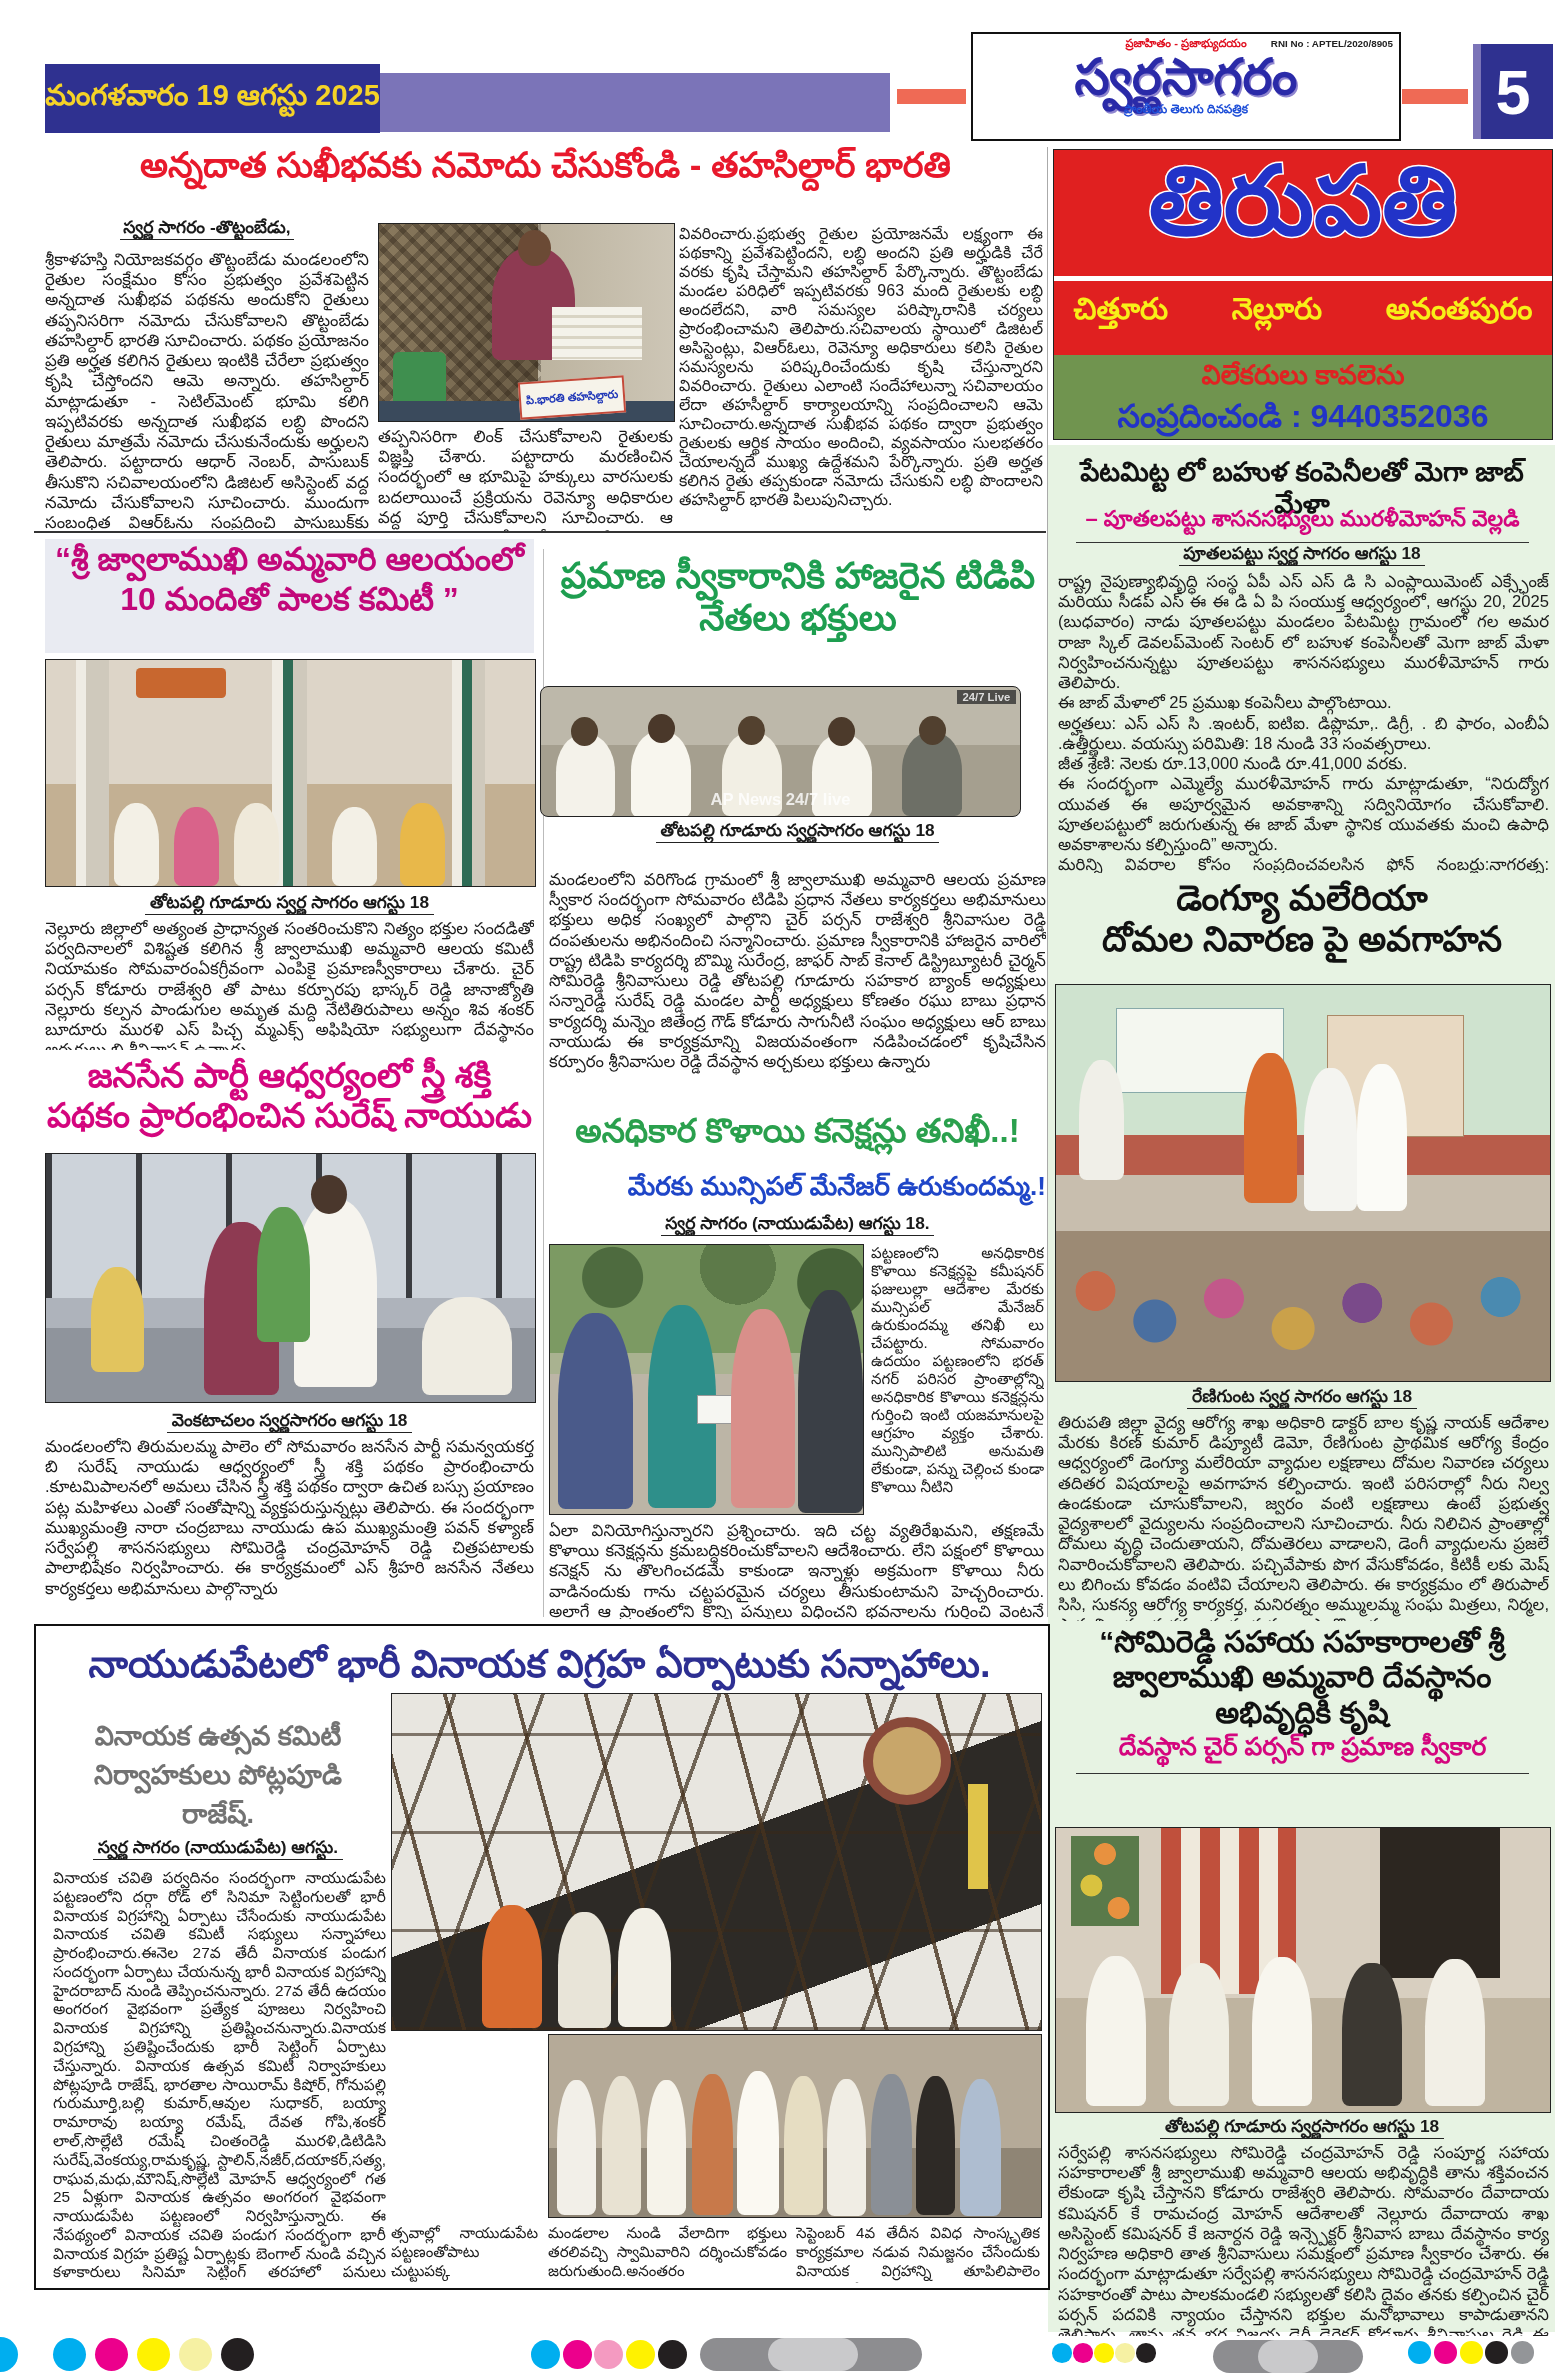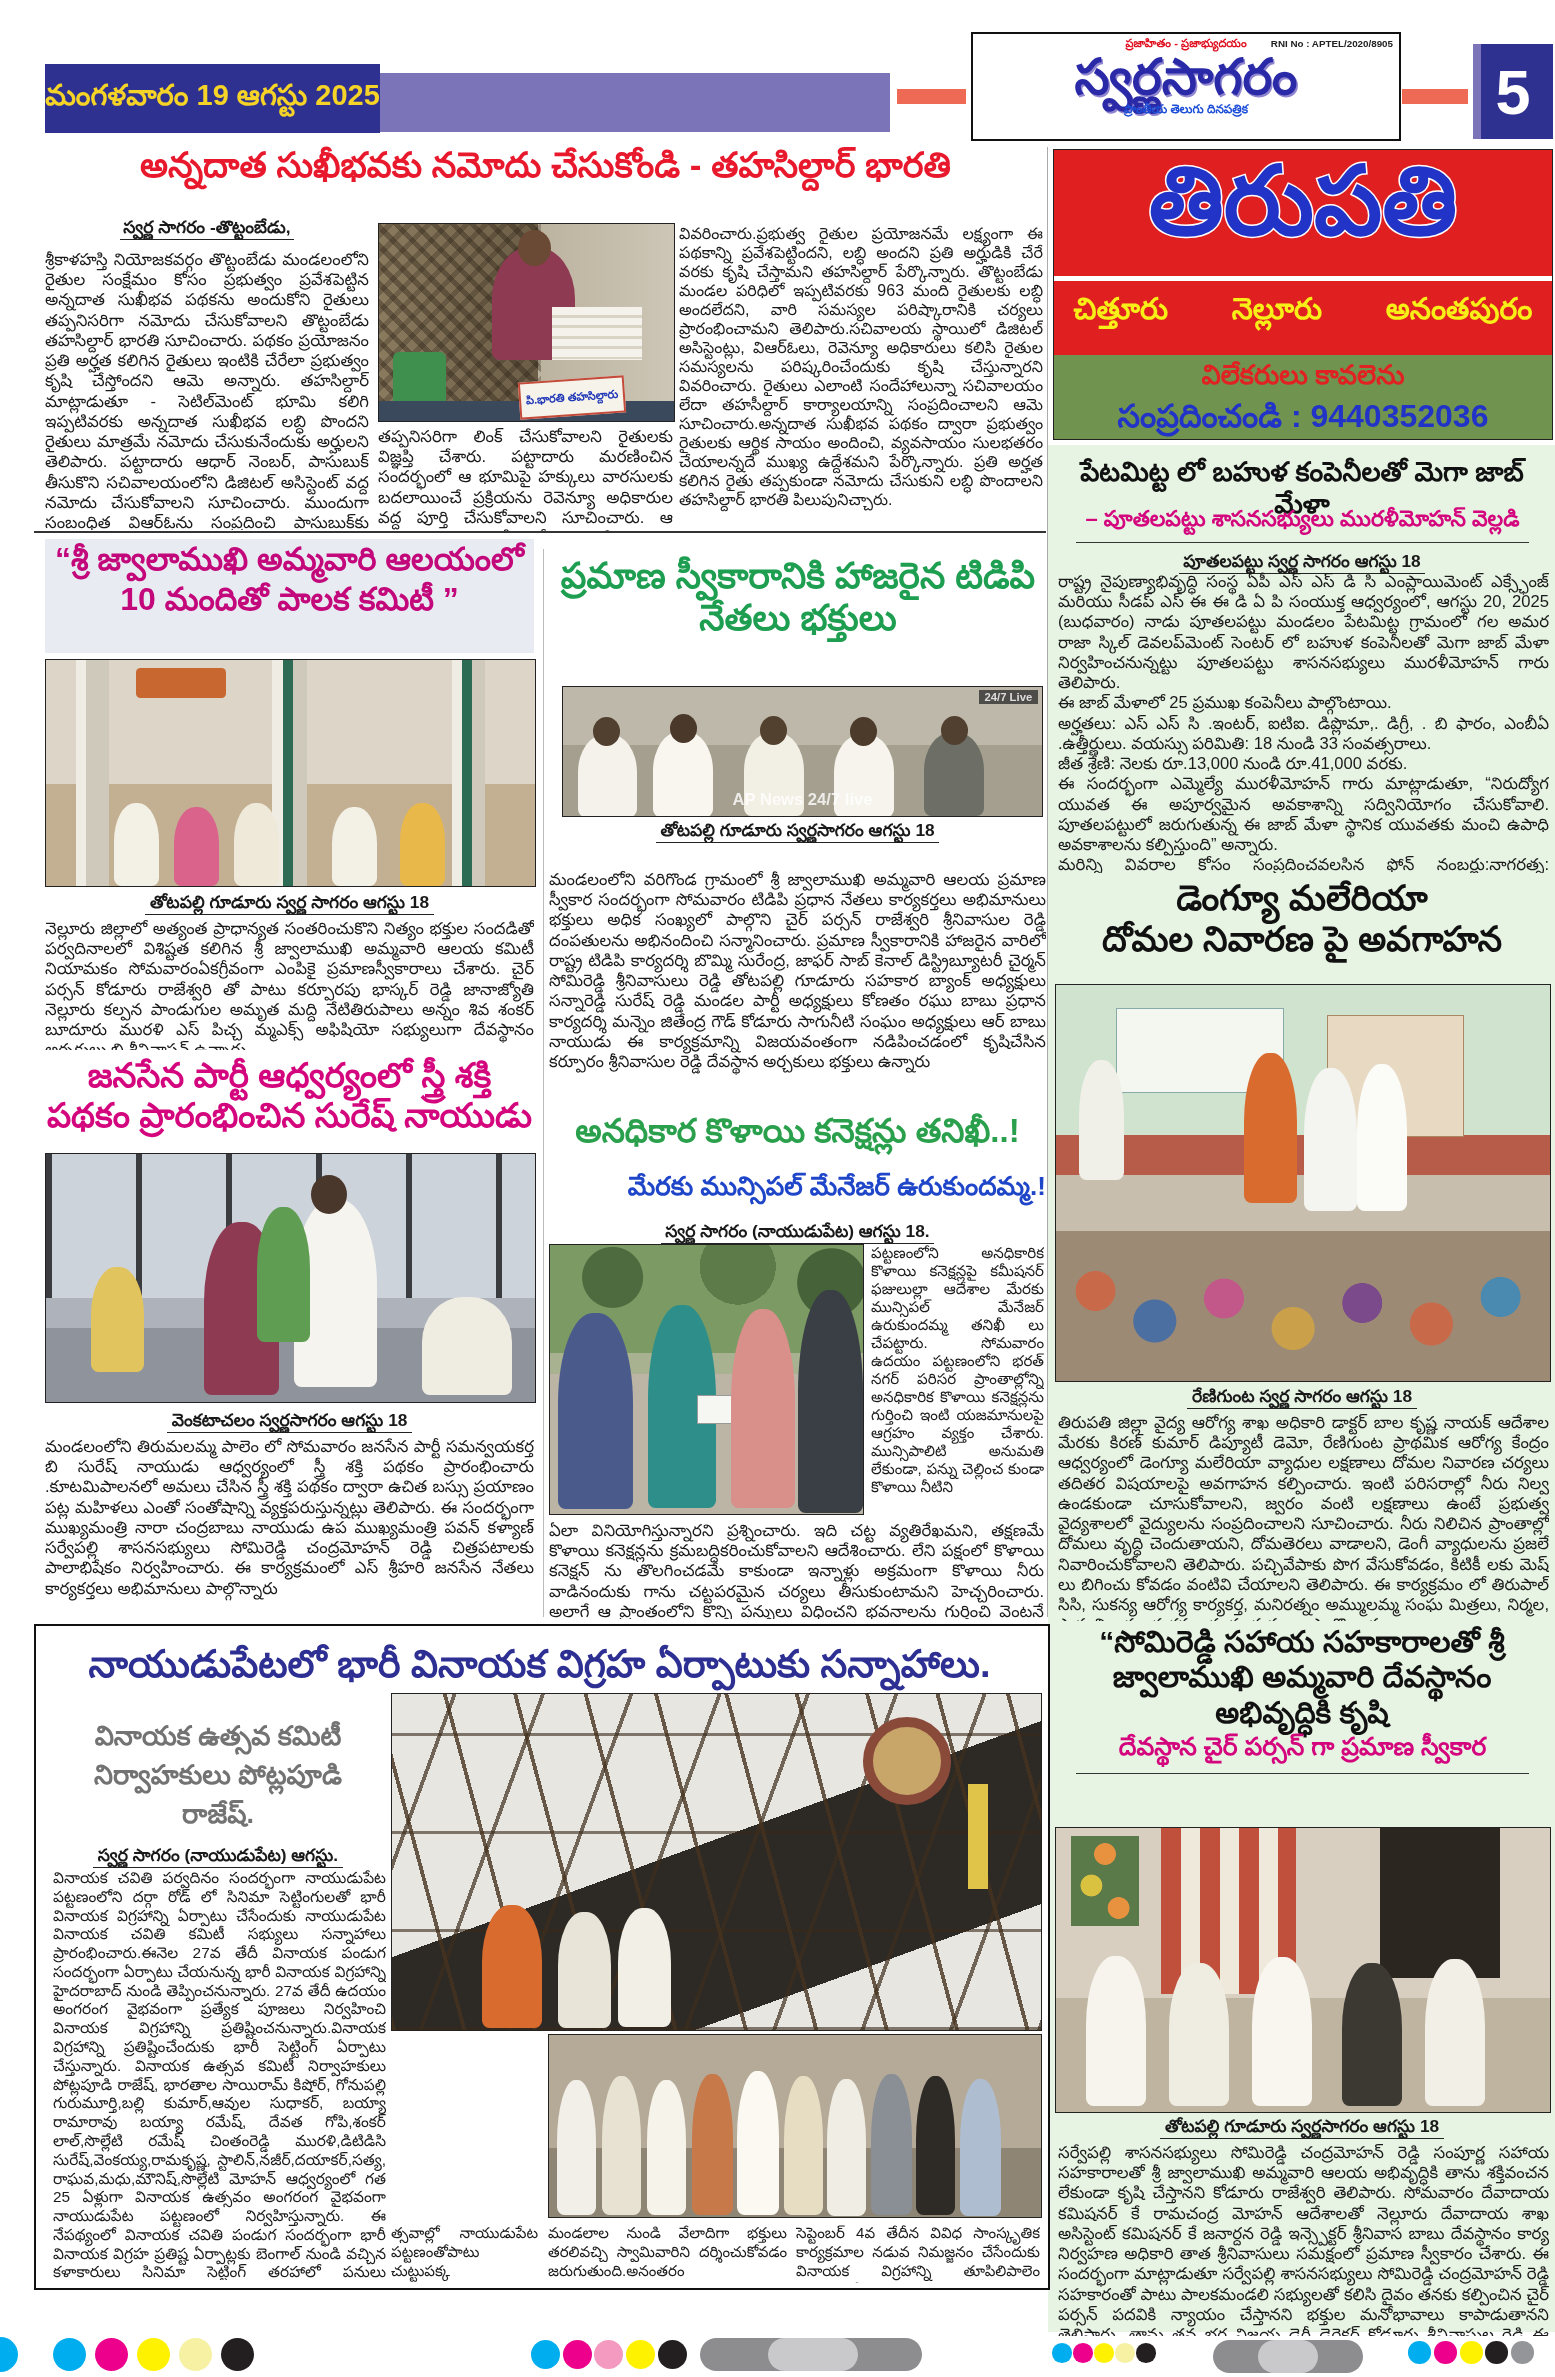--- a/index.html
+++ b/index.html
@@ -58,21 +58,21 @@
   .temple-caption{left:45px;top:892px;width:489px;}
   .temple-body{left:45px;top:919px;width:489px;height:131px;}
   .jansena-headline{left:45px;top:1055px;width:489px;color:#d4067e;font-size:34px;}
   .bus-photo{left:45px;top:1153px;width:489px;height:248px;
      background:linear-gradient(180deg,#c9ccd2 0 18%,#aeb3bb 18% 70%,#8f949c 70% 100%);}
   .bus-caption{left:45px;top:1410px;width:489px;}
   .jansena-body{left:45px;top:1437px;width:489px;height:170px;}
 
   
   .tdp-headline{left:557px;top:555px;width:482px;color:#1e9e50;font-size:36px;}
-  .tdp-photo{left:562px;top:686px;width:479px;height:129px;background:linear-gradient(180deg,#bdb8aa 0 45%,#a59f8f 45% 100%);}
+  .tdp-photo{left:540px;top:686px;width:479px;height:129px;background:linear-gradient(180deg,#bdb8aa 0 45%,#a59f8f 45% 100%);border-radius:8px;}
   .wm-top{position:absolute;right:4.5px;top:3px;background:rgba(40,40,40,.75);color:#ddd;font-weight:bold;font-size:11.3px;padding:0.8px 5.3px;}
   .wm-mid{position:absolute;left:50%;bottom:6px;transform:translateX(-50%);color:rgba(255,255,255,.8);font-weight:bold;font-size:16.6px;white-space:nowrap;}
   .tdp-caption{left:549px;top:820px;width:497px;}
   .tdp-body{left:549px;top:870px;width:497px;height:262px;}
   .tap-headline{left:549px;top:1112px;width:497px;color:#2aa04d;font-size:33px;}
   .tap-subhead{left:549px;top:1171px;width:497px;color:#1f46c8;font-size:26px;font-weight:bold;text-align:right;}
   .tap-dateline{left:549px;top:1213px;width:497px;}
   .tap-photo{left:549px;top:1244px;width:313px;height:269px;
      background:linear-gradient(180deg,#7c9a63 0 38%,#a9b290 38% 48%,#bcb5a6 48% 100%);}
   .tap-bodyside{left:871px;top:1244px;width:173px;height:271px;font-size:15px;line-height:1.2;}
@@ -119,21 +119,21 @@
   .vin-cont-a{left:391px;top:2224px;width:147px;height:59px;font-size:15px;line-height:1.25;}
   .vin-cont-b{left:548px;top:2224px;width:239px;height:59px;font-size:15px;line-height:1.25;}
   .vin-cont-c{left:796px;top:2224px;width:244px;height:59px;font-size:15px;line-height:1.25;}
 
   
   .dot{position:absolute;border-radius:50%;}
   .pm-bar{position:absolute;height:33px;border-radius:16.6px;background:#8d8d90;}
   .pm-bar i{position:absolute;height:33px;width:90px;border-radius:16.6px;background:#c9c9cb;top:0;}
 
   
-  .dl{font-weight:bold;font-size:17.3px;text-align:center;margin-top:8px;}
+  .dl{font-weight:bold;font-size:17.3px;text-align:center;}
   .dl span{border-bottom:1.5px solid #222;padding:0 4.5px 1.5px 4.5px;}
 </style>
 </head>
 <body>
 
 <div class="page">
 
   <div class="abs date-box">
     <span>మంగళవారం 19 ఆగస్టు 2025</span>
   </div>

